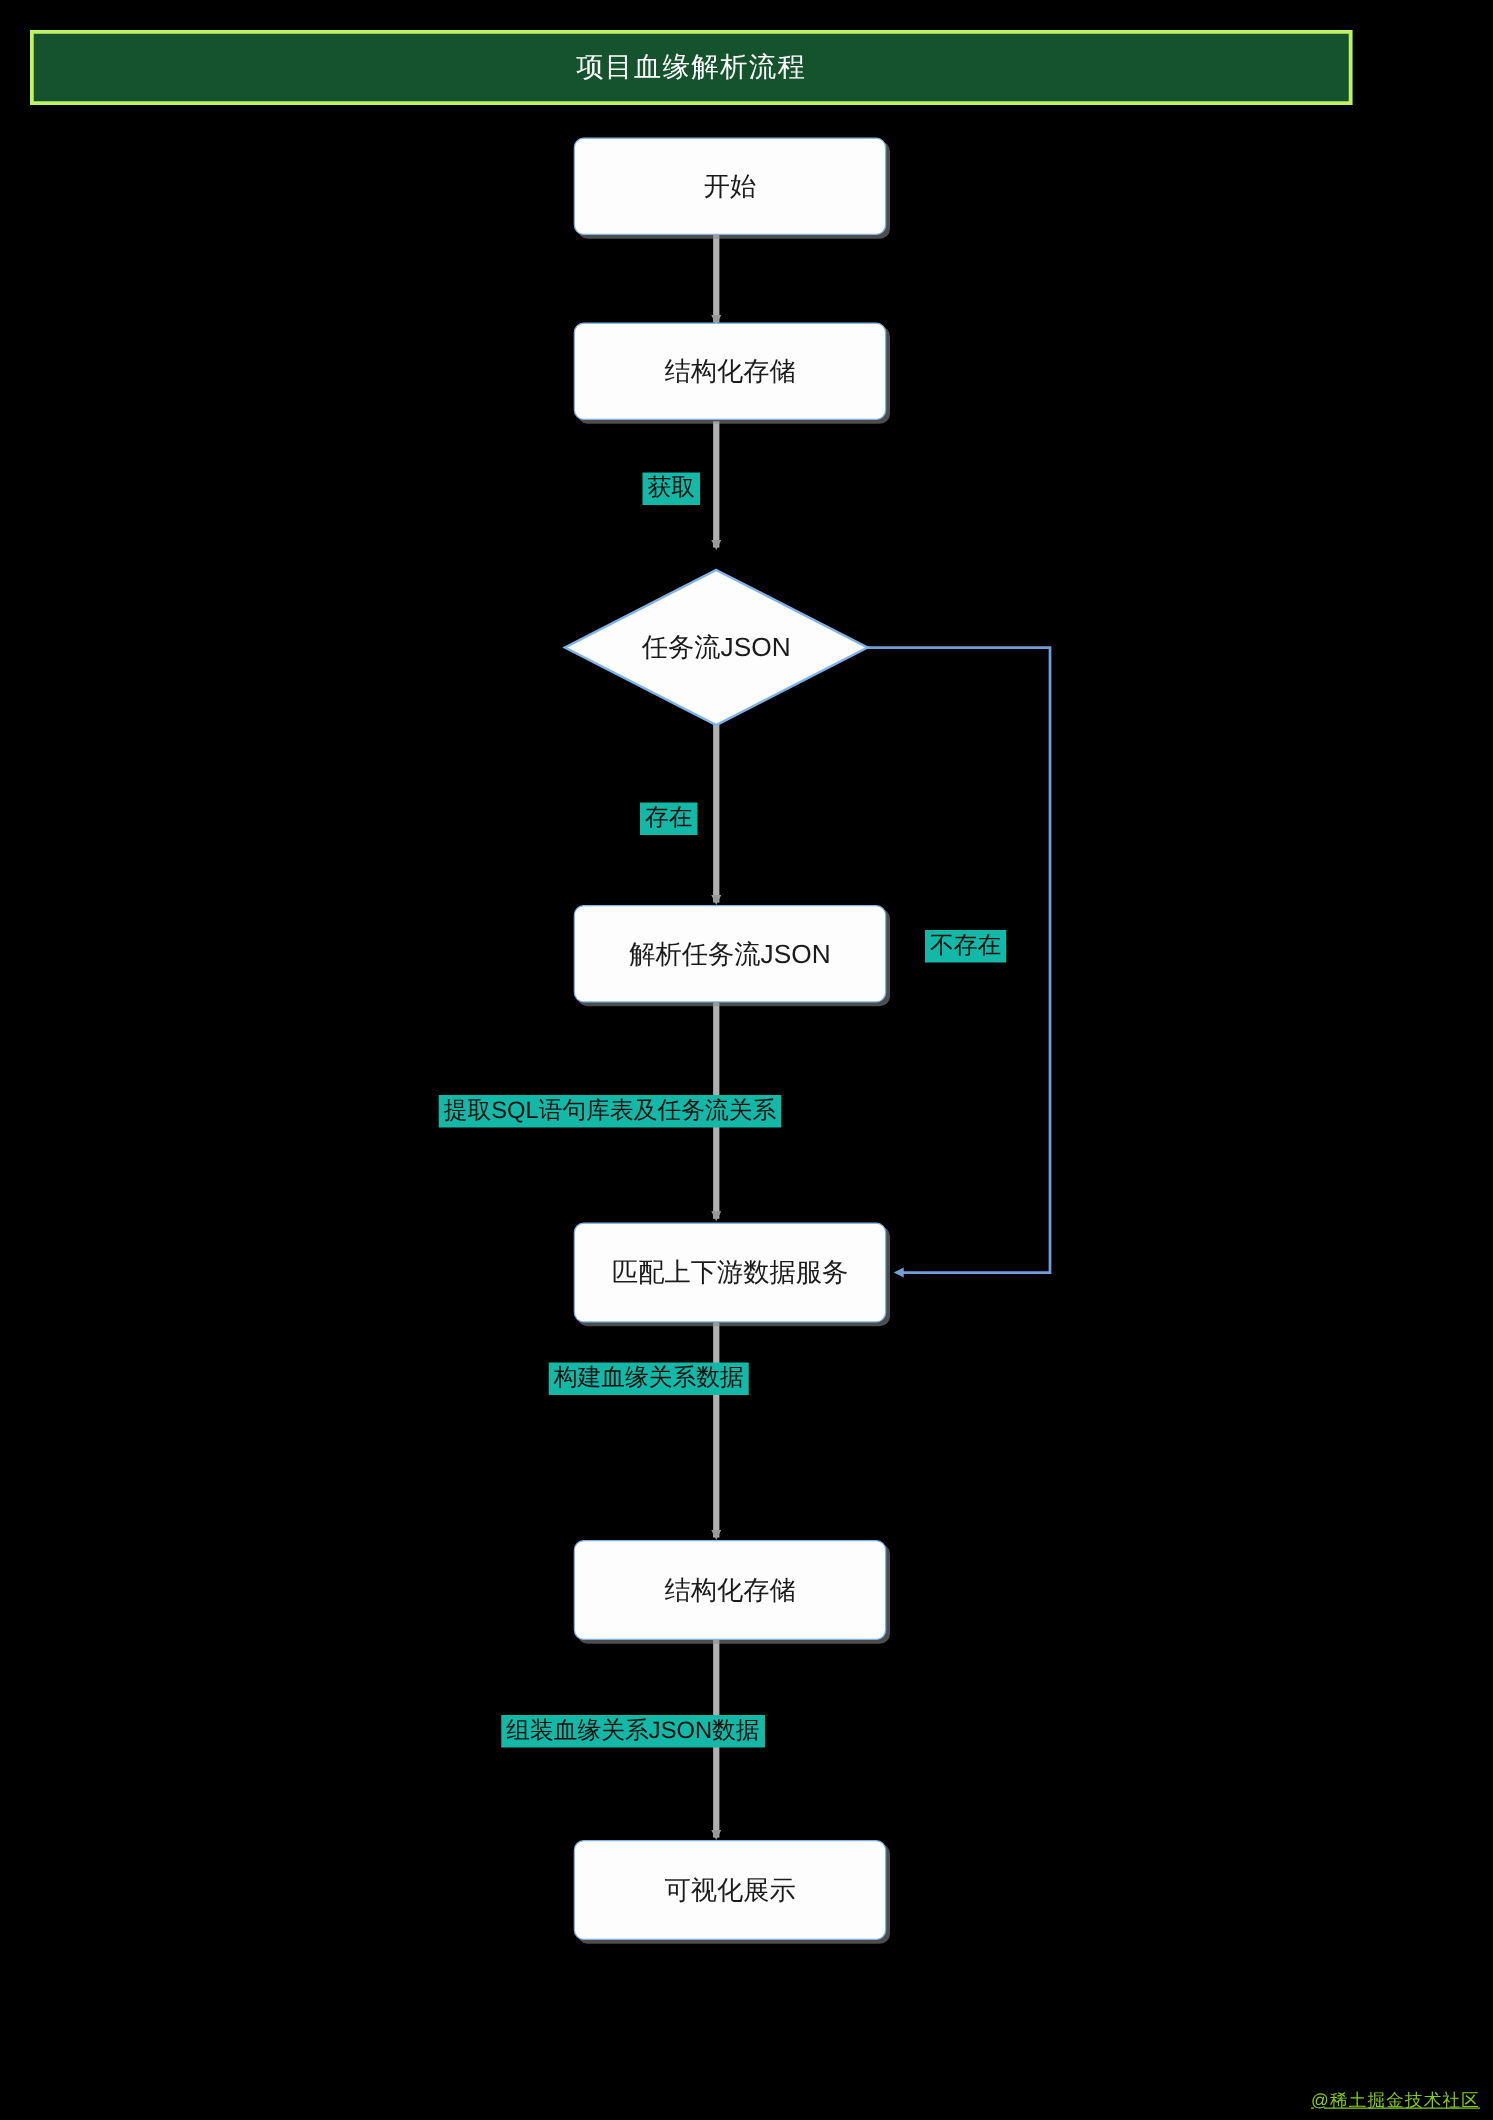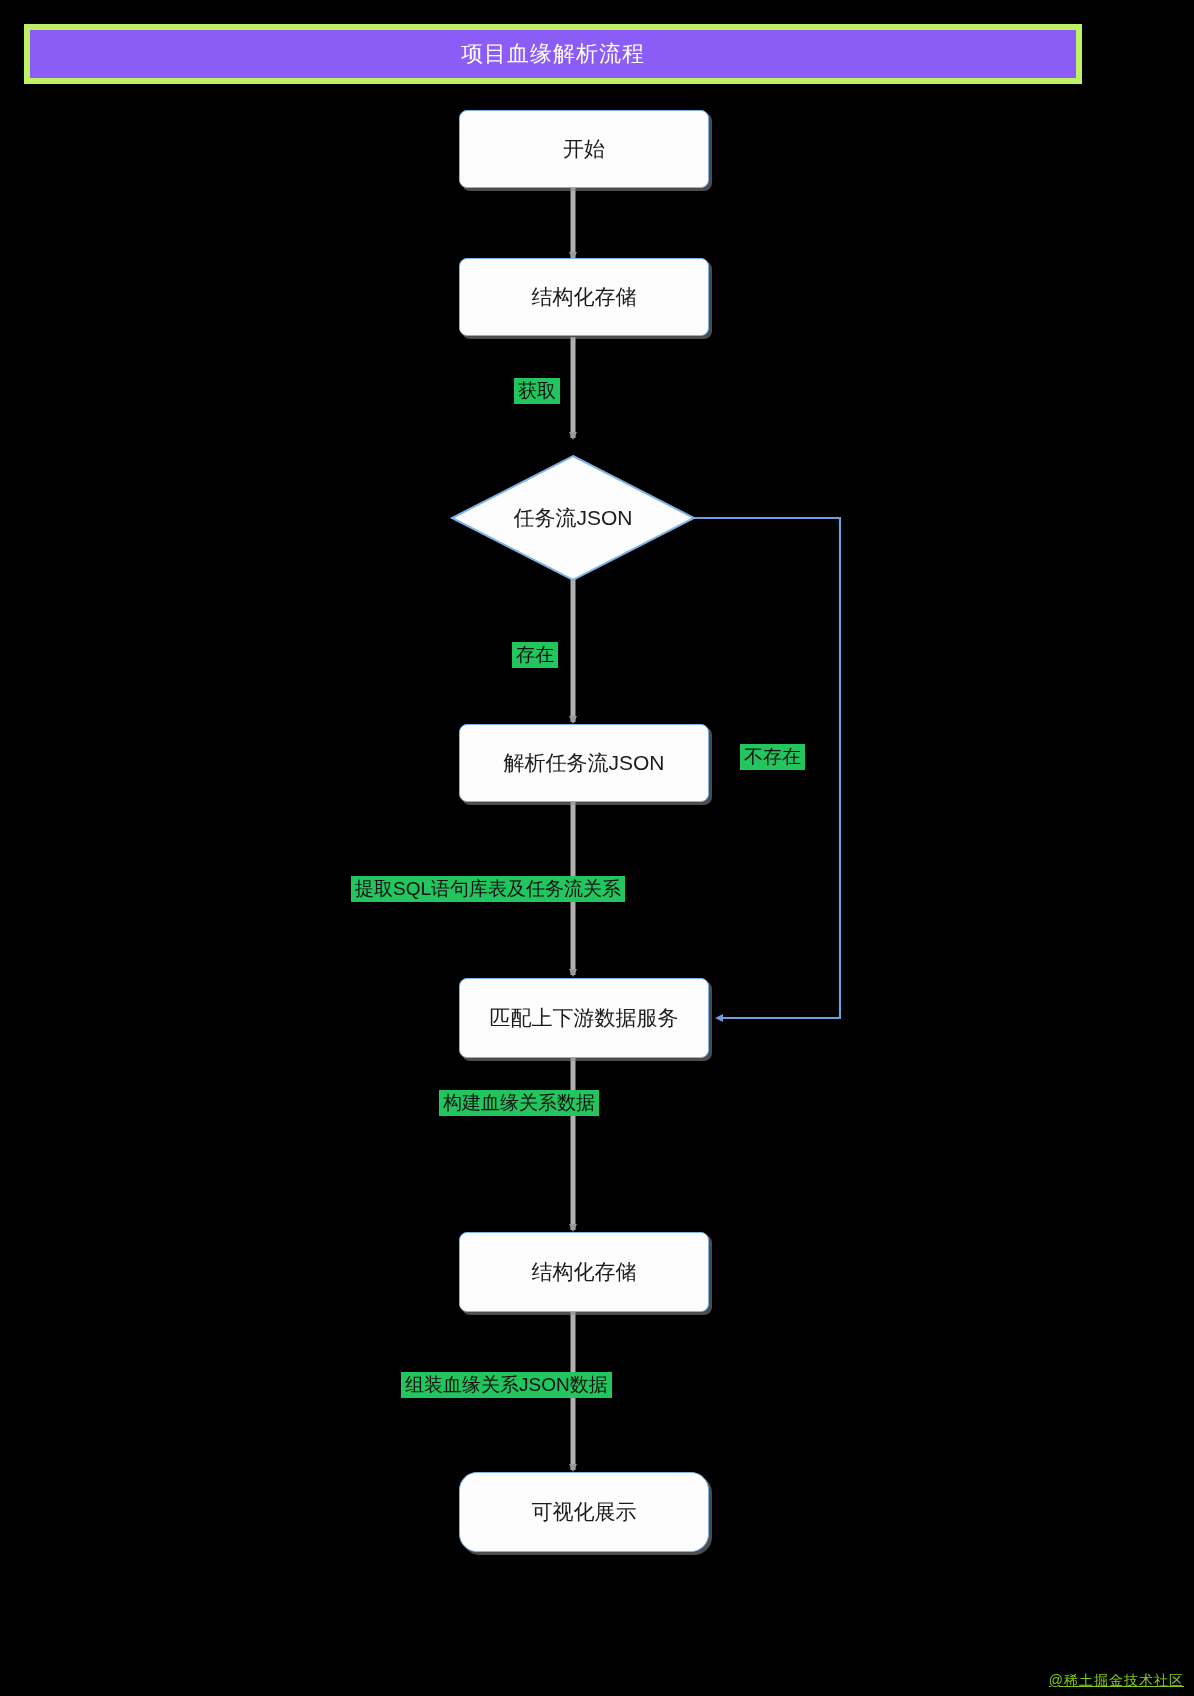--- a/index.html
+++ b/index.html
@@ -19,22 +19,22 @@
     left: 0; top: 0;
     width: 1194px;
     height: 1696px;
   }
   .title-bar {
     position: absolute;
     left: 24px;
     top: 24px;
     width: 1058px;
     height: 60px;
-    background: #8b5cf6;
-    border: 6px solid #bef264;
+    background: #14532d;
+    border: 3px solid #bef264;
     box-sizing: border-box;
     display: flex;
     align-items: center;
     justify-content: center;
     color: #ffffff;
     font-size: 22px;
     letter-spacing: 1px;
   }
   .node {
     position: absolute;
@@ -64,21 +64,21 @@
   }
   .decision-label {
     position: relative;
     z-index: 2;
     color: #1b1b1b;
     font-size: 21px;
     white-space: nowrap;
   }
   .edge-label {
     position: absolute;
-    background: #22c55e;
+    background: #14b8a6;
     color: #111111;
     font-size: 19px;
     padding: 2px 4px;
     white-space: nowrap;
     line-height: 1.15;
     z-index: 5;
   }
   .watermark {
     position: absolute;
     right: 10px;
@@ -142,21 +142,21 @@
 </div>
 
 <div class="node" style="left:448px; top:978px; width:250px; height:80px;font-family:Liberation Serif, serif;">
   <span>匹配上下游数据服务</span>
 </div>
 
 <div class="node" style="left:448px; top:1232px; width:250px; height:80px;">
   <span>结构化存储</span>
 </div>
 
-<div class="node" style="left:448px; top:1472px; width:250px; height:80px;border-radius:18px;">
+<div class="node" style="left:448px; top:1472px; width:250px; height:80px;">
   <span>可视化展示</span>
 </div>
 
 <div class="edge-label" style="left:514px; top:378px;">获取</div>
 <div class="edge-label" style="left:512px; top:642px;">存在</div>
 <div class="edge-label" style="left:740px; top:744px;">不存在</div>
 <div class="edge-label" style="left:351px; top:876px;">提取SQL语句库表及任务流关系</div>
 <div class="edge-label" style="left:428px; top:1090px;margin-left:11px;">构建血缘关系数据</div>
 <div class="edge-label" style="left:401px; top:1372px;">组装血缘关系JSON数据</div>
 

